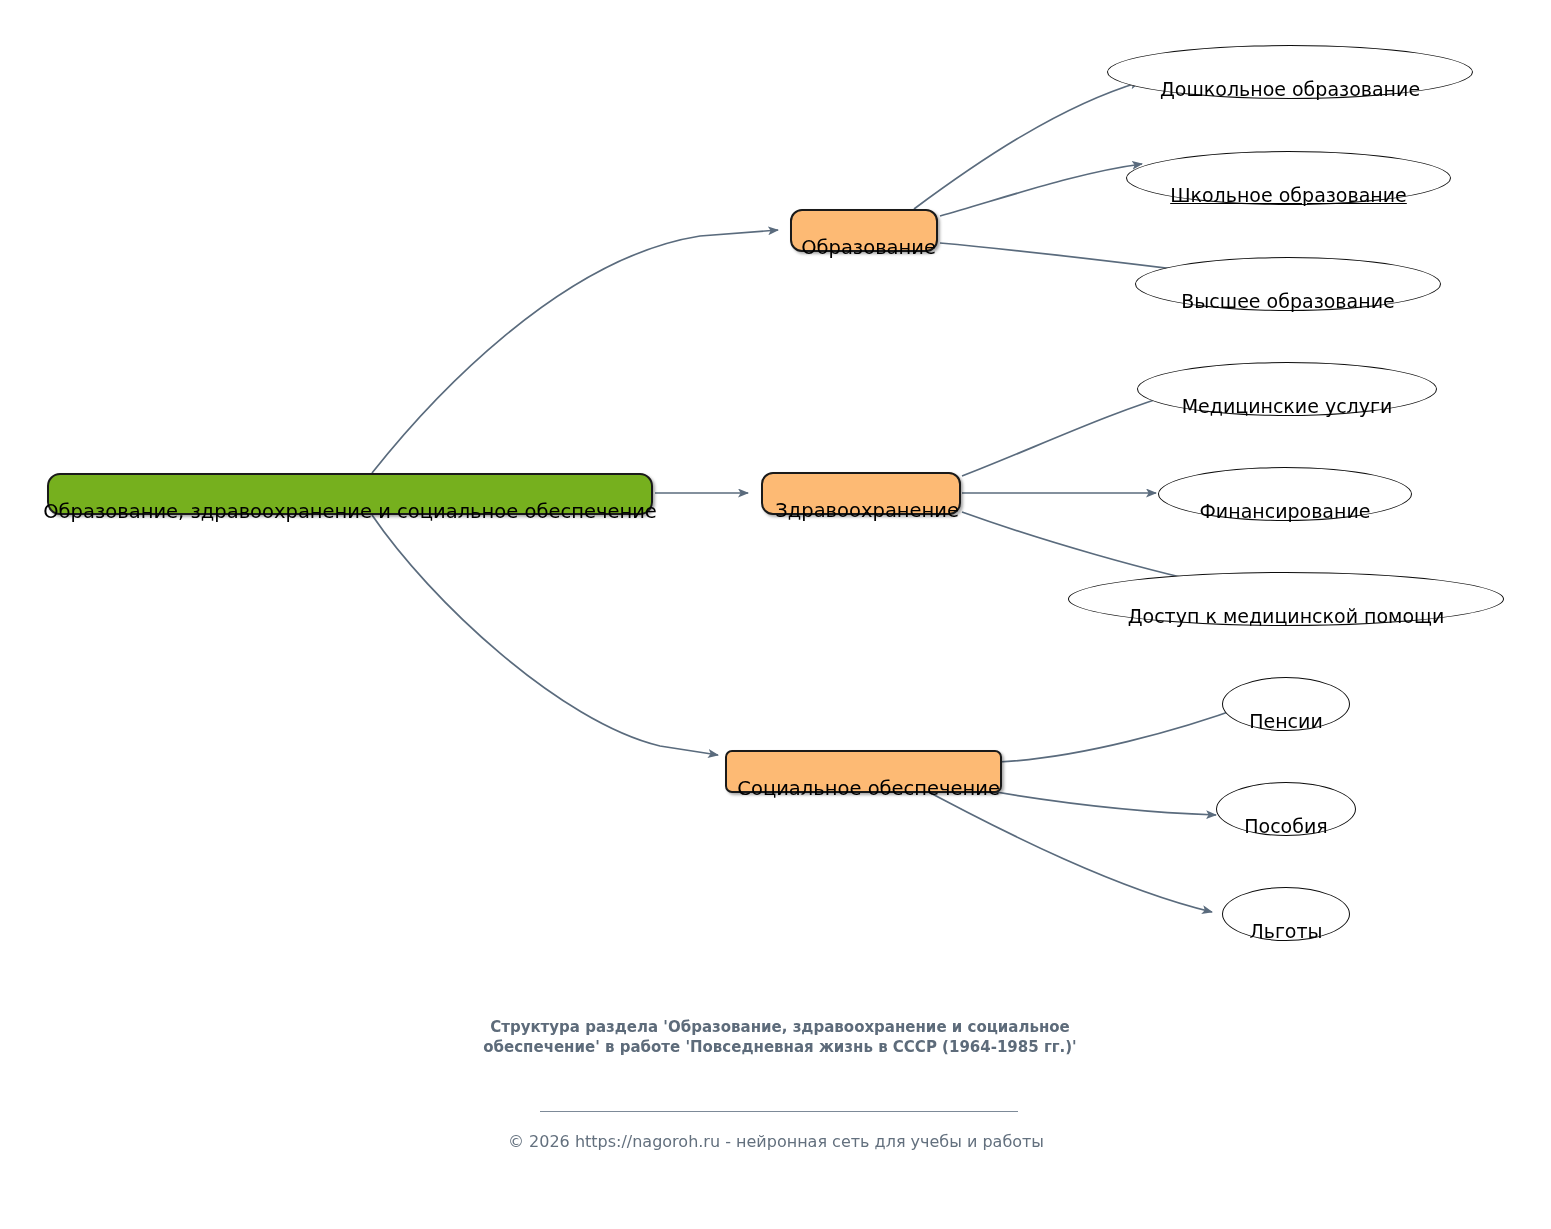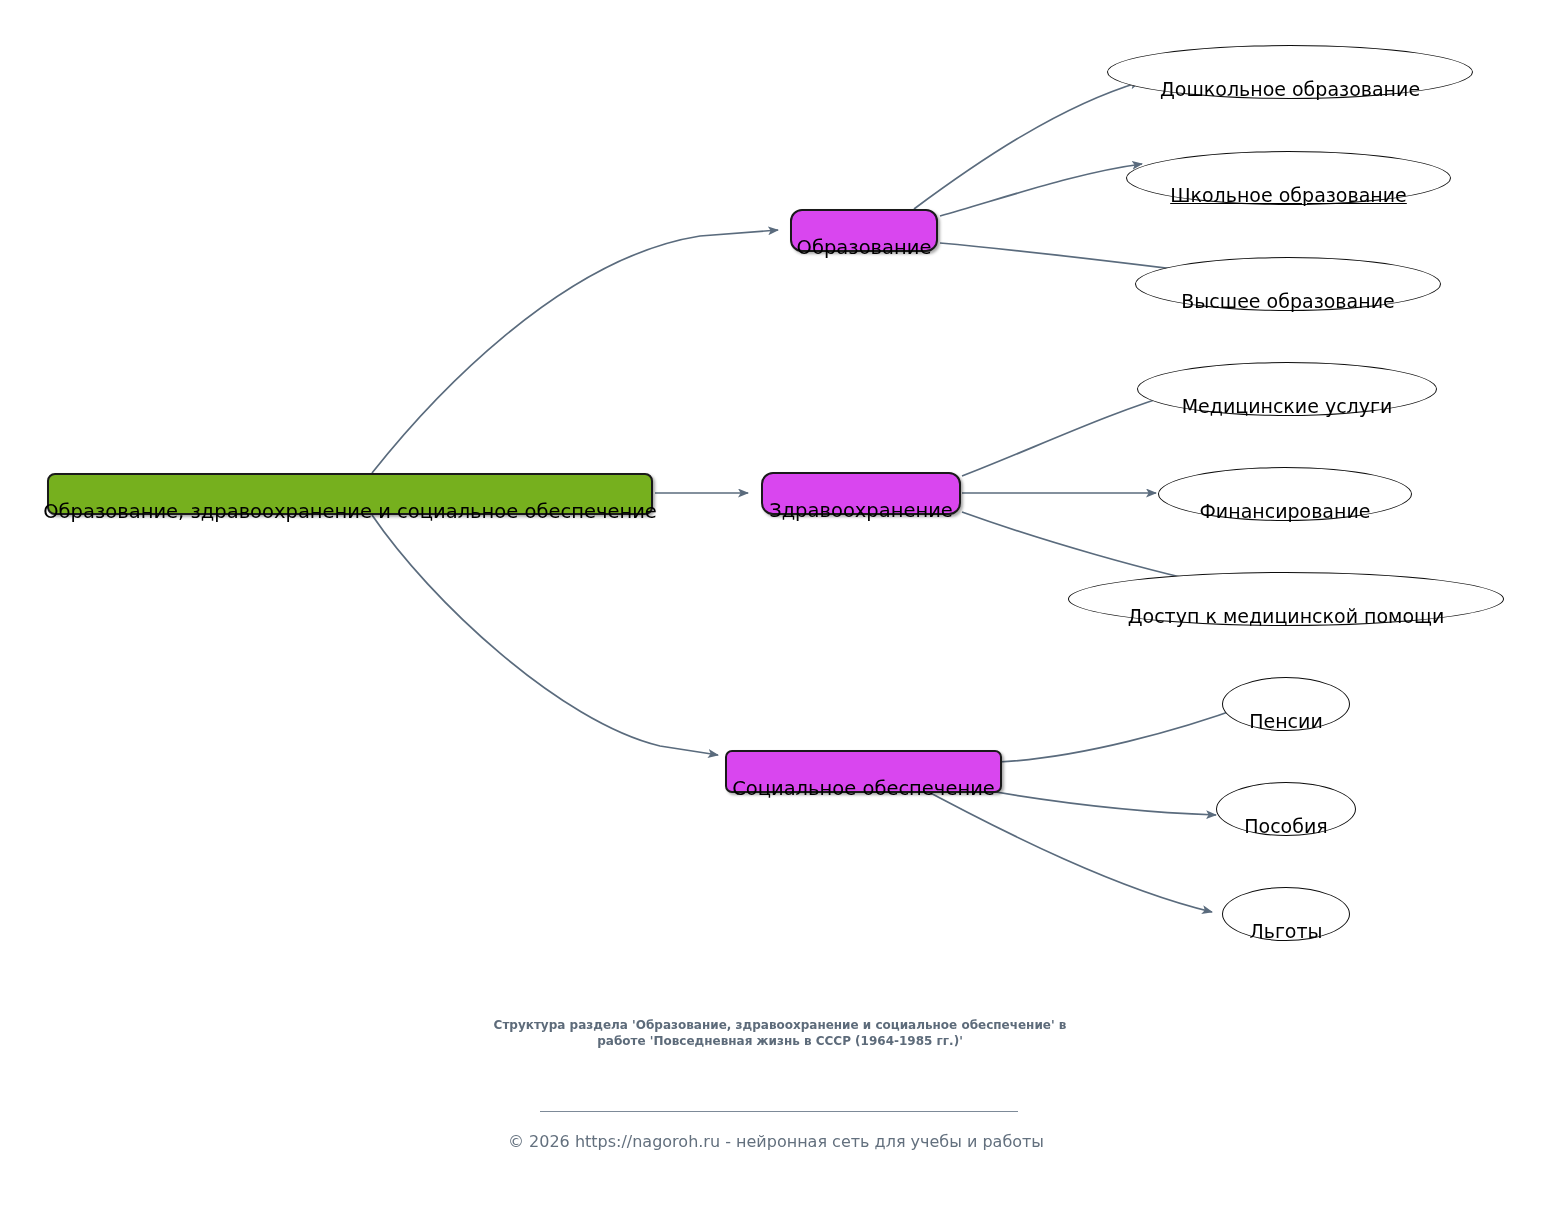--- a/index.html
+++ b/index.html
@@ -31,48 +31,49 @@
     display: flex;
     align-items: center;
     justify-content: center;
     text-align: center;
     color: #000000;
     line-height: 1.15;
   }
   .node-root {
     background: #76b01e;
     border: 2px solid #1a1a1a;
-    border-radius: 8px;
+    border-radius: 13px;
     font-size: 19.5px;
     box-shadow: 2px 2px 3px rgba(0,0,0,0.34);
   }
   .node-branch {
-    background: #d946ef;
+    background: #fdba74;
     border: 2px solid #1a1a1a;
     border-radius: 12px;
     font-size: 19.5px;
     box-shadow: 2px 2px 3px rgba(0,0,0,0.34);
+    justify-content: flex-end;
   }
   .node-leaf {
     background: #ffffff;
     border: 1.7px solid #0c0c0c;
     border-radius: 50%;
     font-size: 19px;
   }
   .node-leaf span, .node-root span, .node-branch span {
     white-space: nowrap;
     margin-top: 36px;
   }
   #caption {
     position: absolute;
     left: 470px;
     top: 1018px;
     width: 620px;
     text-align: center;
-    font-size: 12px;
+    font-size: 15px;
     font-weight: bold;
     color: #5d6b7a;
     line-height: 1.33;
   }
   #divider {
     position: absolute;
     left: 540px;
     top: 1111px;
     width: 478px;
     height: 1px;

